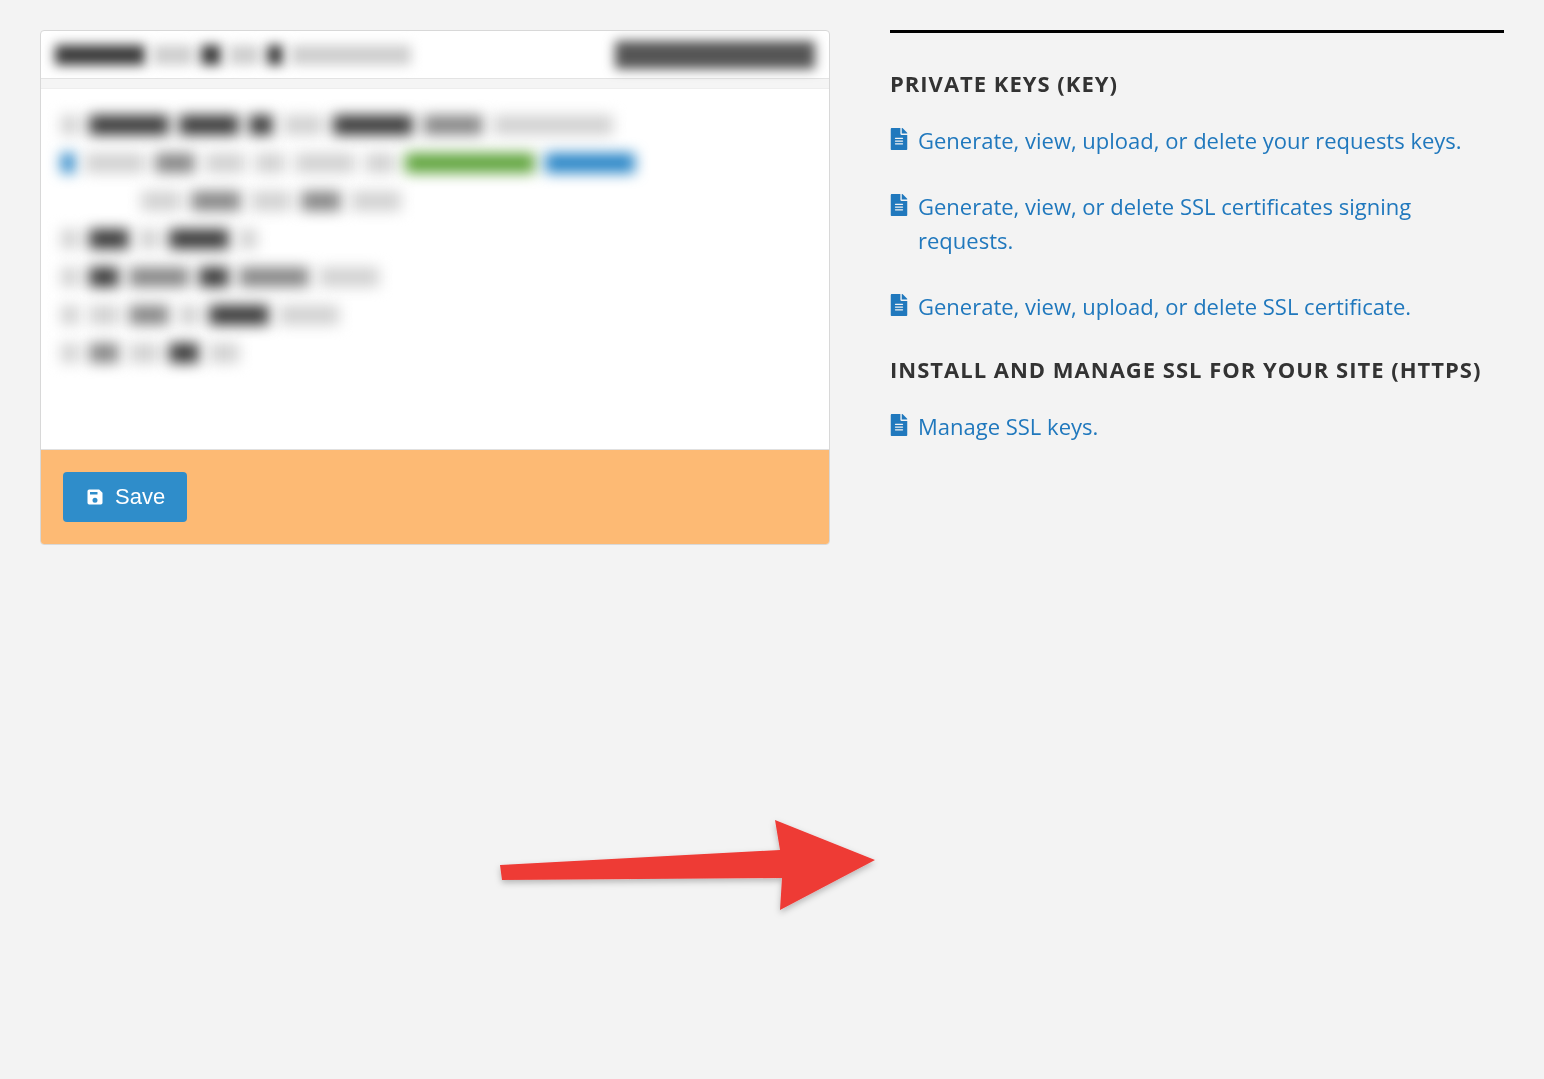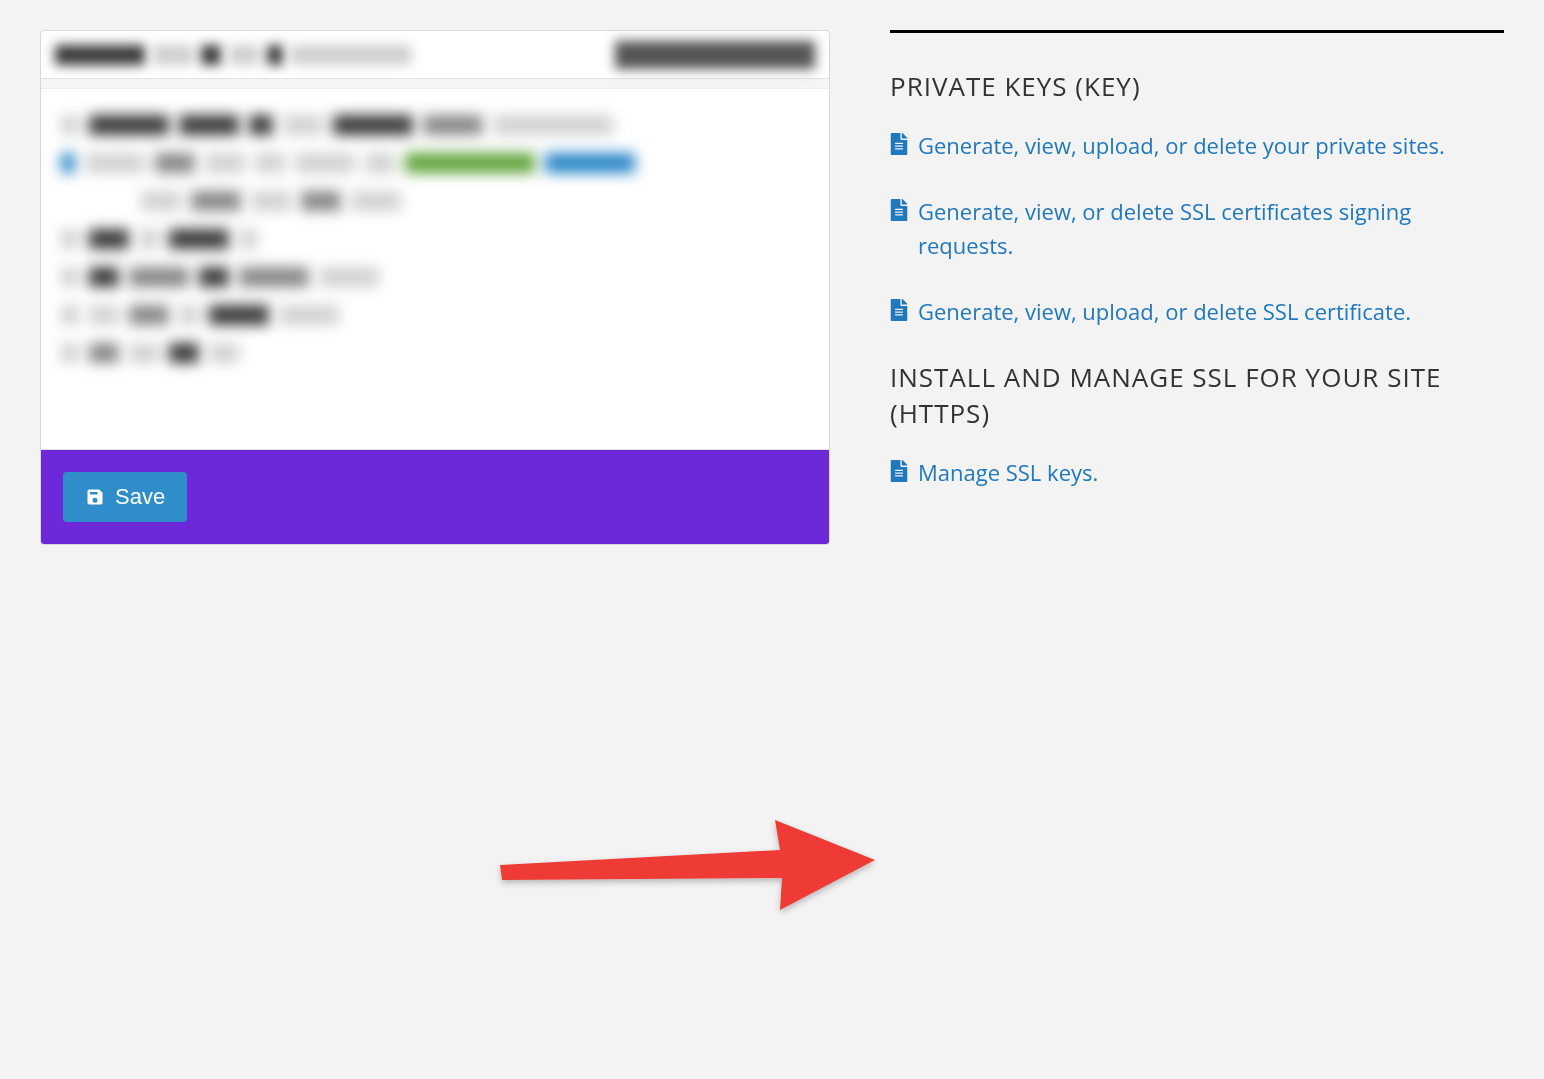--- a/index.html
+++ b/index.html
@@ -59,21 +59,21 @@
       height:20px;
       filter:blur(7px);
     }
     .d{ background:#3a3a3a; }
     .m{ background:#888; }
     .l{ background:#d2d2d2; }
     .g{ background:#5fa43c; }
     .b{ background:#2a86c7; }
 
     .card-footer {
-      background: #6d28d9;
+      background: #fdba74;
       border-top: 1px solid #e0e0e0;
       padding: 22px 22px;
     }
 
     .btn-primary {
       display: inline-flex;
       align-items: center;
       gap: 10px;
       background: #2f8dca;
       color: #fff;
@@ -87,22 +87,22 @@
 
     .save-icon svg { width: 20px; height: 20px; fill: #fff; display:block; }
 
     
     .side-rule{
       border-top:3px solid #000;
       margin-bottom:36px;
     }
     .side-section{ margin-bottom:32px; }
     .side-heading{
-      font-size:26px;
-      font-weight:400;
+      font-size:22px;
+      font-weight:700;
       letter-spacing:1px;
       color:#333;
       text-transform:uppercase;
       margin-bottom:24px;
       line-height:1.35;
     }
     .side-link{
       display:flex;
       align-items:flex-start;
       gap:10px;
@@ -226,21 +226,21 @@
     <div class="side-rule"></div>
 
     <div class="side-section">
       <h3 class="side-heading">PRIVATE KEYS (KEY)</h3>
       <a class="side-link">
         <span class="doc-icon">
           <svg viewBox="0 0 384 512">
                 <path d="M224 136V0H24C10.7 0 0 10.7 0 24v464c0 13.3 10.7 24 24 24h336c13.3 0 24-10.7 24-24V160H248c-13.2 0-24-10.8-24-24zm64 236c0 6.6-5.4 12-12 12H108c-6.6 0-12-5.4-12-12v-8c0-6.6 5.4-12 12-12h168c6.6 0 12 5.4 12 12v8zm0-64c0 6.6-5.4 12-12 12H108c-6.6 0-12-5.4-12-12v-8c0-6.6 5.4-12 12-12h168c6.6 0 12 5.4 12 12v8zm0-72v8c0 6.6-5.4 12-12 12H108c-6.6 0-12-5.4-12-12v-8c0-6.6 5.4-12 12-12h168c6.6 0 12 5.4 12 12zm96-114.1v6.1H256V0h6.1c6.4 0 12.5 2.5 17 7l97.9 98c4.5 4.5 7 10.6 7 16.9z"></path>
               </svg>
         </span>
-        <span>Generate, view, upload, or delete your private sites.</span>
+        <span>Generate, view, upload, or delete your requests keys.</span>
       </a>
     </div>
 
     <div class="side-section">
       <a class="side-link">
         <span class="doc-icon">
           <svg viewBox="0 0 384 512">
                 <path d="M224 136V0H24C10.7 0 0 10.7 0 24v464c0 13.3 10.7 24 24 24h336c13.3 0 24-10.7 24-24V160H248c-13.2 0-24-10.8-24-24zm64 236c0 6.6-5.4 12-12 12H108c-6.6 0-12-5.4-12-12v-8c0-6.6 5.4-12 12-12h168c6.6 0 12 5.4 12 12v8zm0-64c0 6.6-5.4 12-12 12H108c-6.6 0-12-5.4-12-12v-8c0-6.6 5.4-12 12-12h168c6.6 0 12 5.4 12 12v8zm0-72v8c0 6.6-5.4 12-12 12H108c-6.6 0-12-5.4-12-12v-8c0-6.6 5.4-12 12-12h168c6.6 0 12 5.4 12 12zm96-114.1v6.1H256V0h6.1c6.4 0 12.5 2.5 17 7l97.9 98c4.5 4.5 7 10.6 7 16.9z"></path>
               </svg>
         </span>

